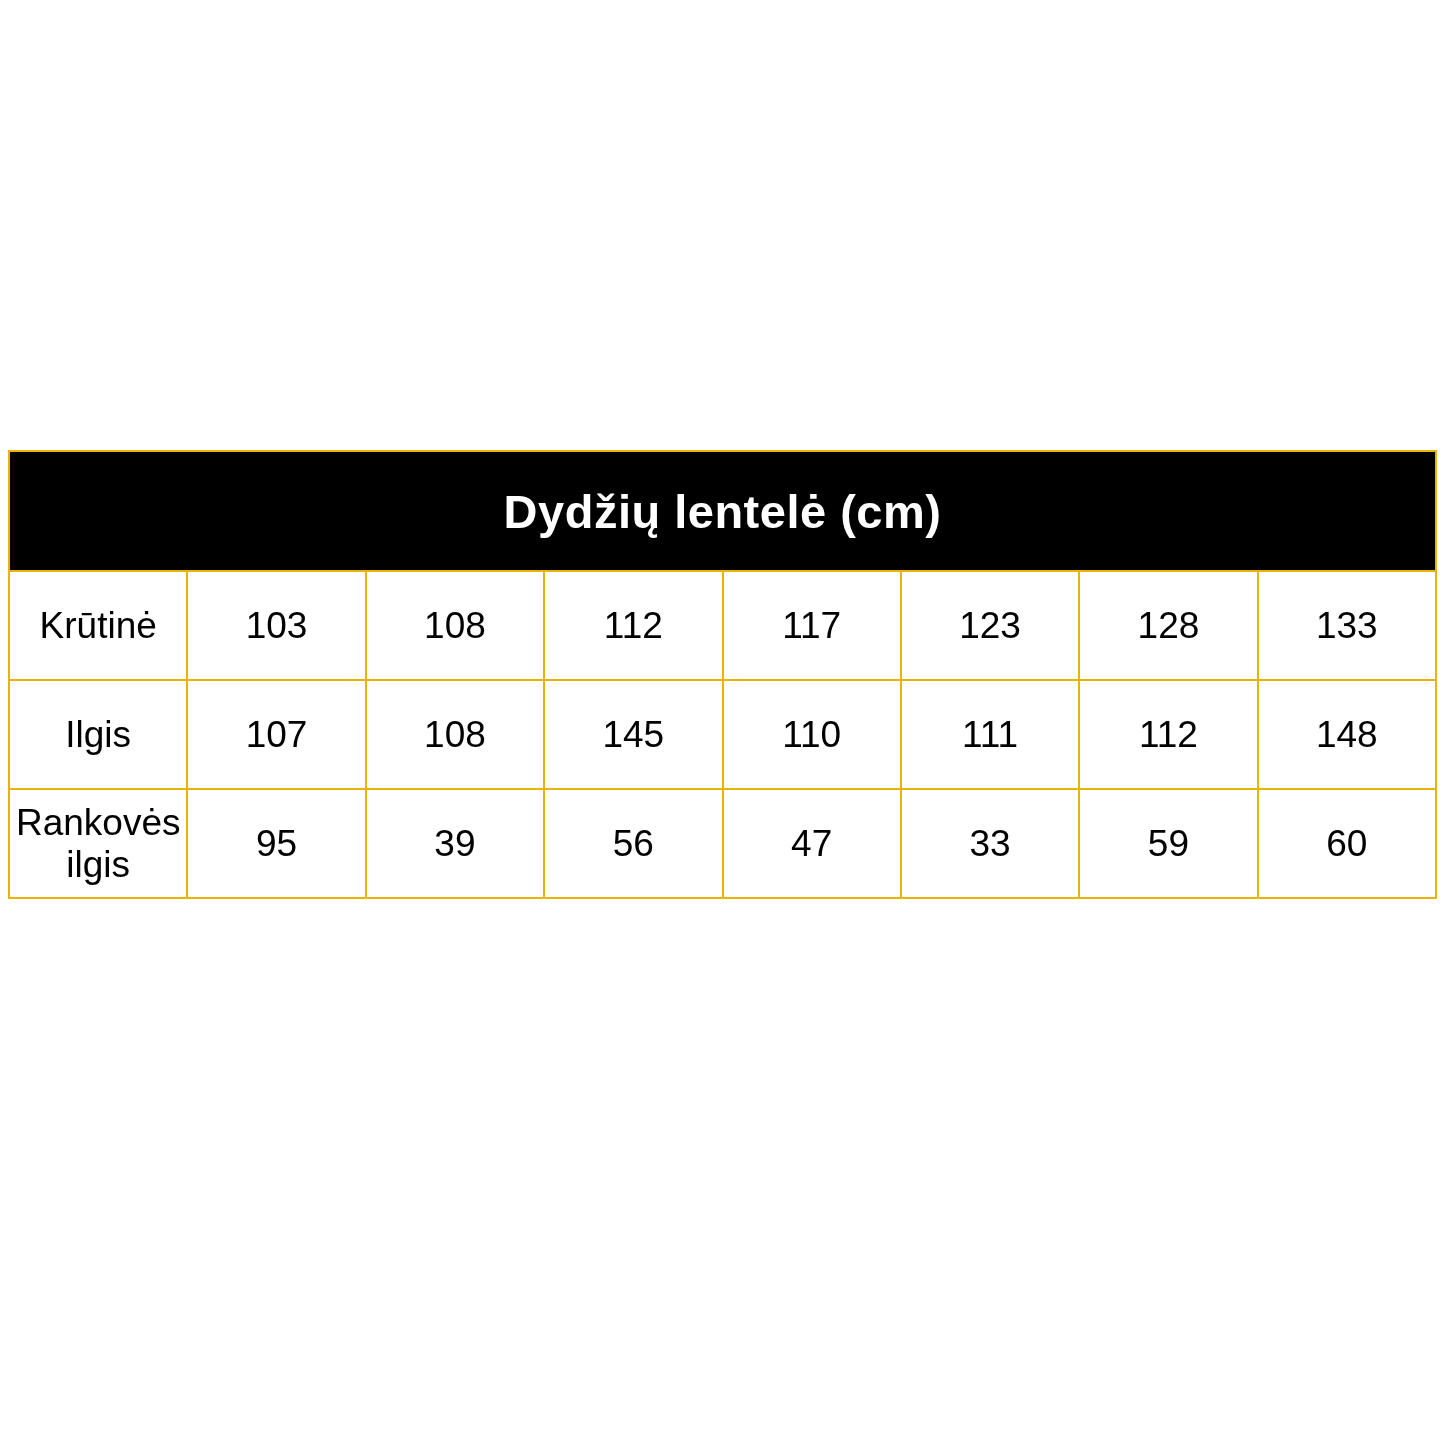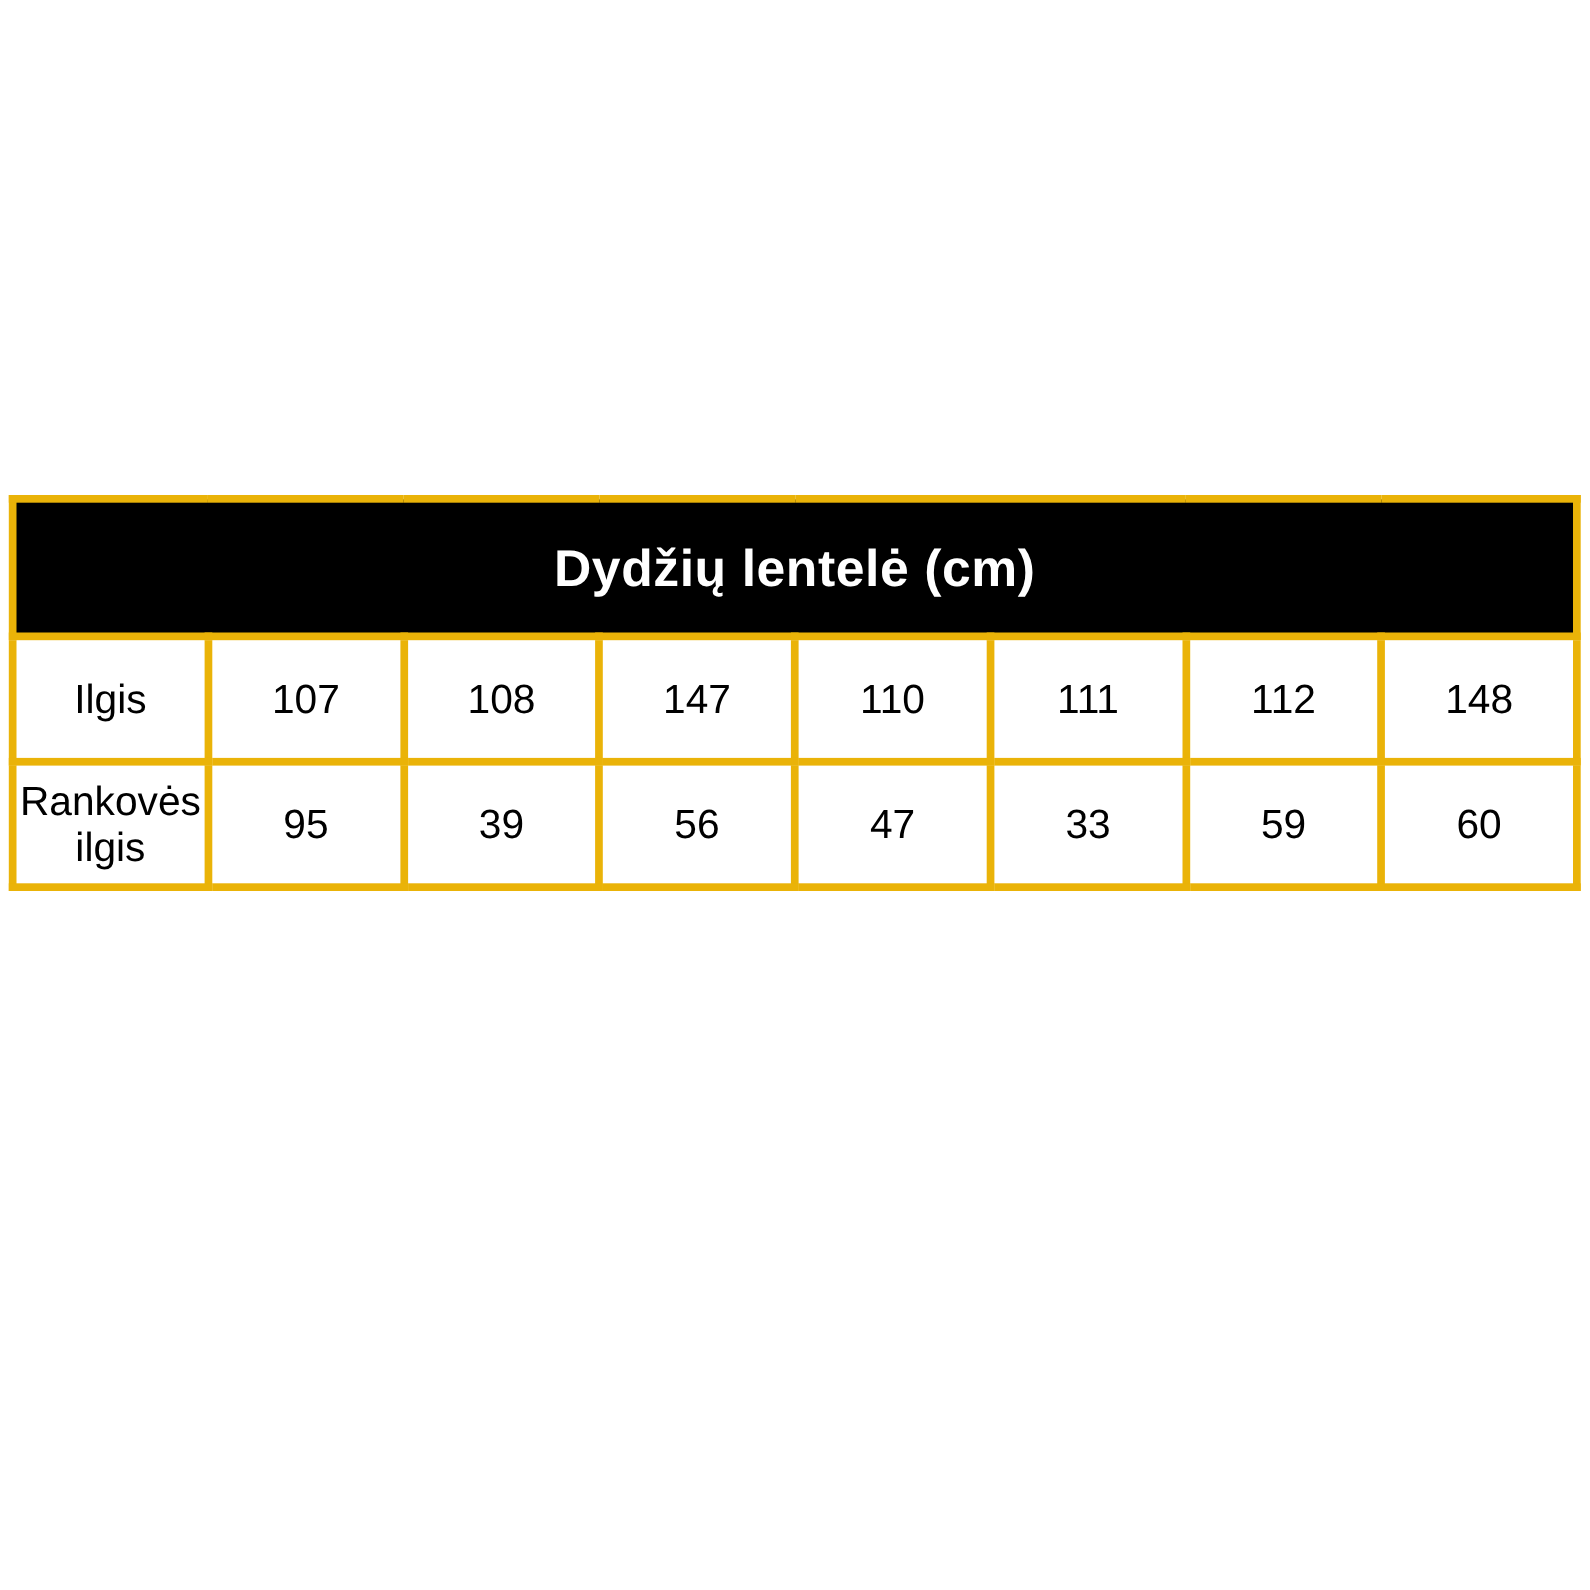--- a/index.html
+++ b/index.html
@@ -20,21 +20,21 @@
     top: 450px;
     width: 1429px;
   }
   .size-table {
     width: 100%;
     border-collapse: collapse;
     table-layout: fixed;
     background: #ffffff;
   }
   .size-table td, .size-table th {
-    border: 7px solid #eab308;
+    border: 2px solid #eab308;
     padding: 0;
     text-align: center;
     vertical-align: middle;
     color: #000000;
   }
   .title-cell {
     background: #000000;
     color: #ffffff !important;
     height: 118px;
     font-size: 47px;
@@ -65,24 +65,34 @@
 </head>
 <body>
 
 <div class="sheet">
   <table class="size-table">
     <tbody>
       <tr>
         <td class="title-cell" colspan="8">Dydžių lentelė (cm)</td>
       </tr>
       <tr class="body-row">
+        <td class="row-label col-label">Krūtinė</td>
+        <td>103</td>
+        <td>108</td>
+        <td>112</td>
+        <td>117</td>
+        <td>123</td>
+        <td>128</td>
+        <td>133</td>
+      </tr>
+      <tr class="body-row">
         <td class="row-label col-label">Ilgis</td>
         <td>107</td>
         <td>108</td>
-        <td>147</td>
+        <td>145</td>
         <td>110</td>
         <td>111</td>
         <td>112</td>
         <td>148</td>
       </tr>
       <tr class="body-row">
         <td class="row-label col-label">Rankovės ilgis</td>
         <td>95</td>
         <td>39</td>
         <td>56</td>

